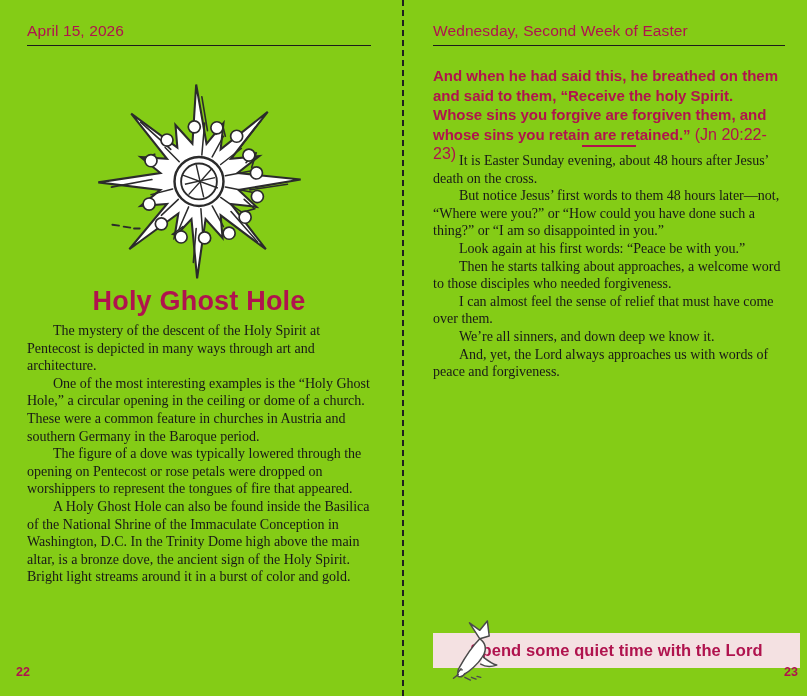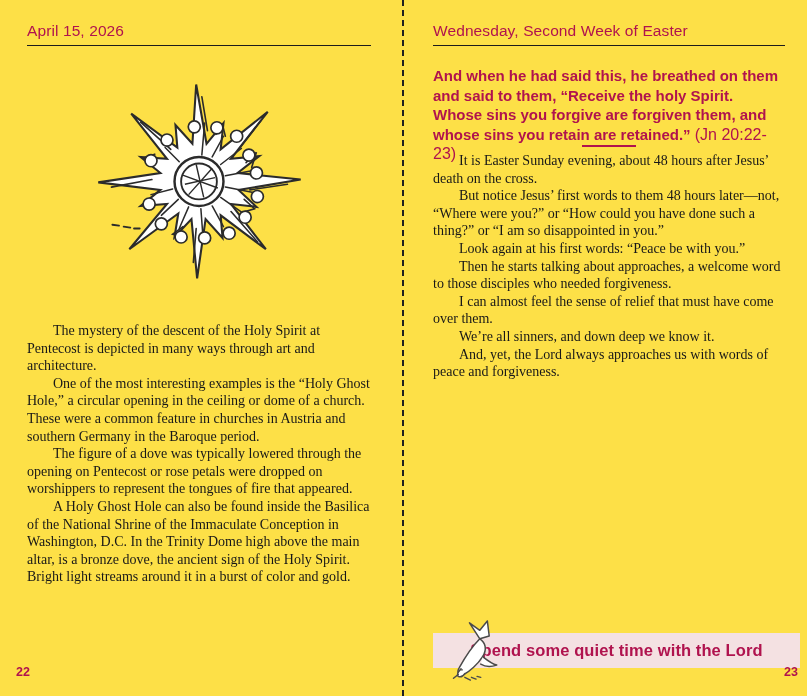--- a/index.html
+++ b/index.html
@@ -1,17 +1,17 @@
 <!DOCTYPE html>
 <html><head>
 <meta charset="utf-8">
 <style>
   html,body{margin:0;padding:0;background:#fff;}
   .spread{
-    position:relative;width:807px;height:696px;background:#fde047;
+    position:relative;width:807px;height:696px;background:#84cc16;
     font-family:"Liberation Sans",sans-serif;overflow:hidden;
   }
   .gutter{
     position:absolute;left:402px;top:0;bottom:0;width:0;
     border-left:2px dashed #1f1f1f;
   }
   .page{position:absolute;top:0;height:100%;}
   .page.left{left:27px;width:344px;}
   .page.right{left:433px;width:352px;}
   .page-header{
@@ -127,20 +127,21 @@
             <circle cx="67" cy="136" r="6.4"></circle>
           <circle cx="69" cy="90" r="6.4"></circle>
             <circle cx="86" cy="68" r="6.4"></circle>
         </g>
         <g stroke="#2b2b2b" stroke-width="2" stroke-linecap="round">
           <path d="M28,158 L35,159 M40,160 L47,161 M51,162 L57,162"></path>
         </g>
       </svg>
     </div>
 
+    <div class="page-title">Holy Ghost Hole</div>
 
     <div class="body-text">
         <p>The mystery of the descent of the Holy Spirit at Pentecost is depicted in many ways through art and architecture.</p>
         <p>One of the most interesting examples is the “Holy Ghost Hole,” a circular opening in the ceiling or dome of a church. These were a common feature in churches in Austria and southern Germany in the Baroque period.</p>
         <p>The figure of a dove was typically lowered through the opening on Pentecost or rose petals were dropped on worshippers to represent the tongues of fire that appeared.</p>
         <p>A Holy Ghost Hole can also be found inside the Basilica of the National Shrine of the Immaculate Conception in Washington, D.C. In the Trinity Dome high above the main altar, is a bronze dove, the ancient sign of the Holy Spirit. Bright light streams around it in a burst of color and gold.</p>
       </div>
   </div>
 
   <div class="page right">

